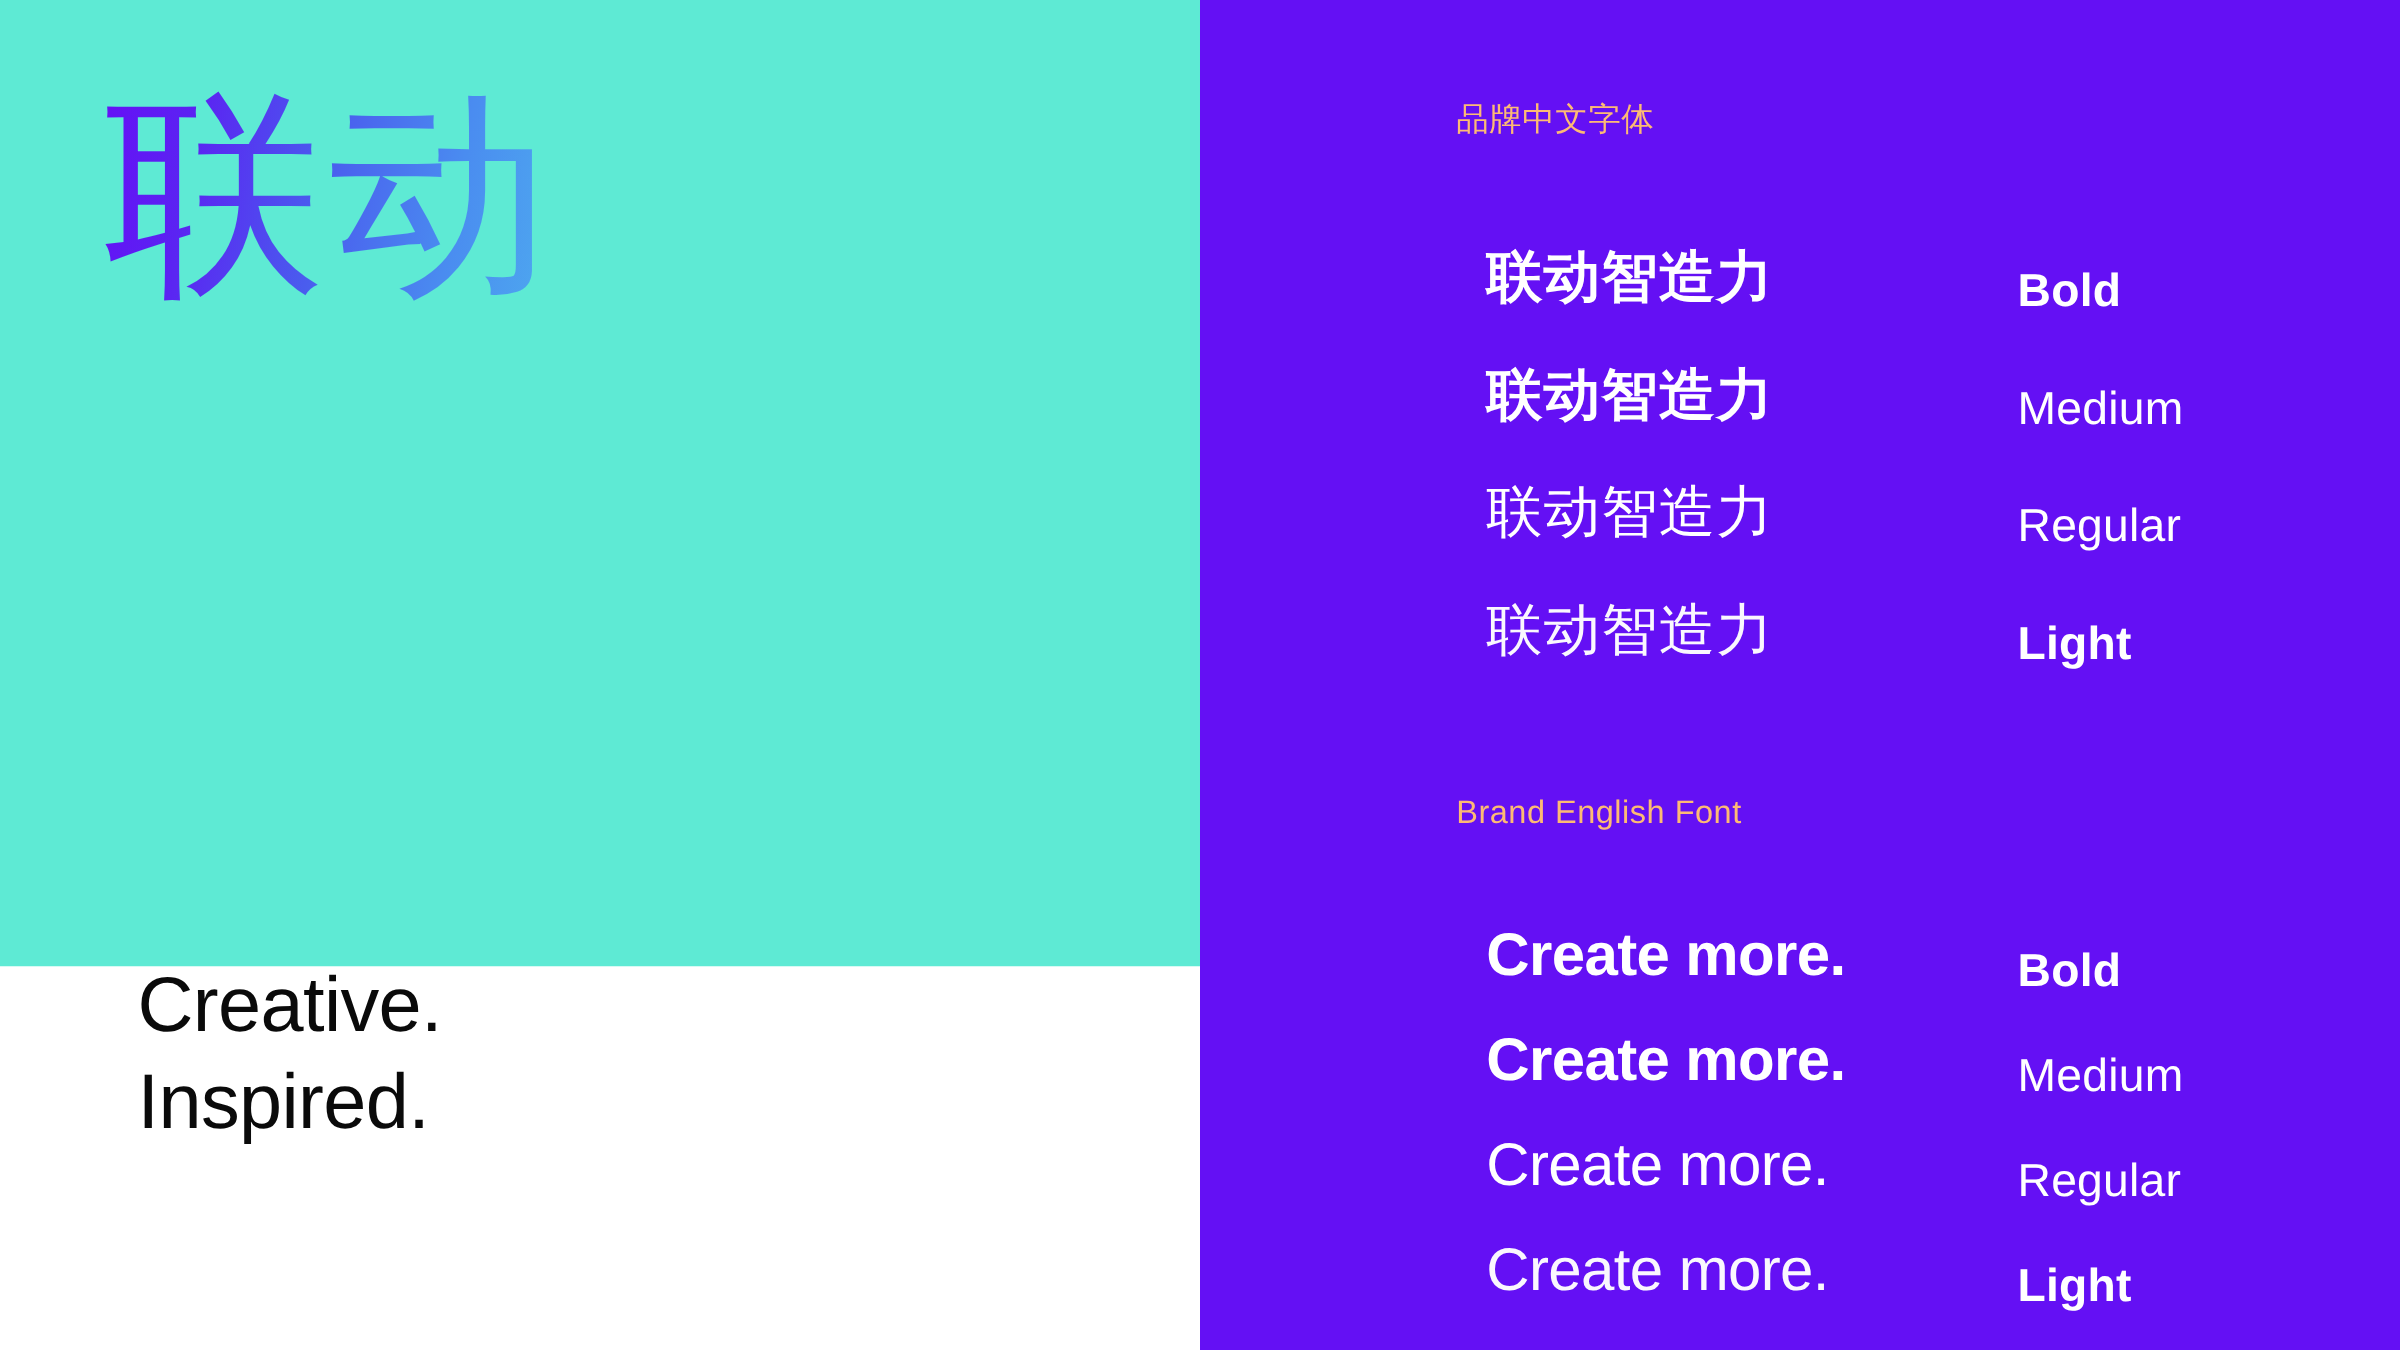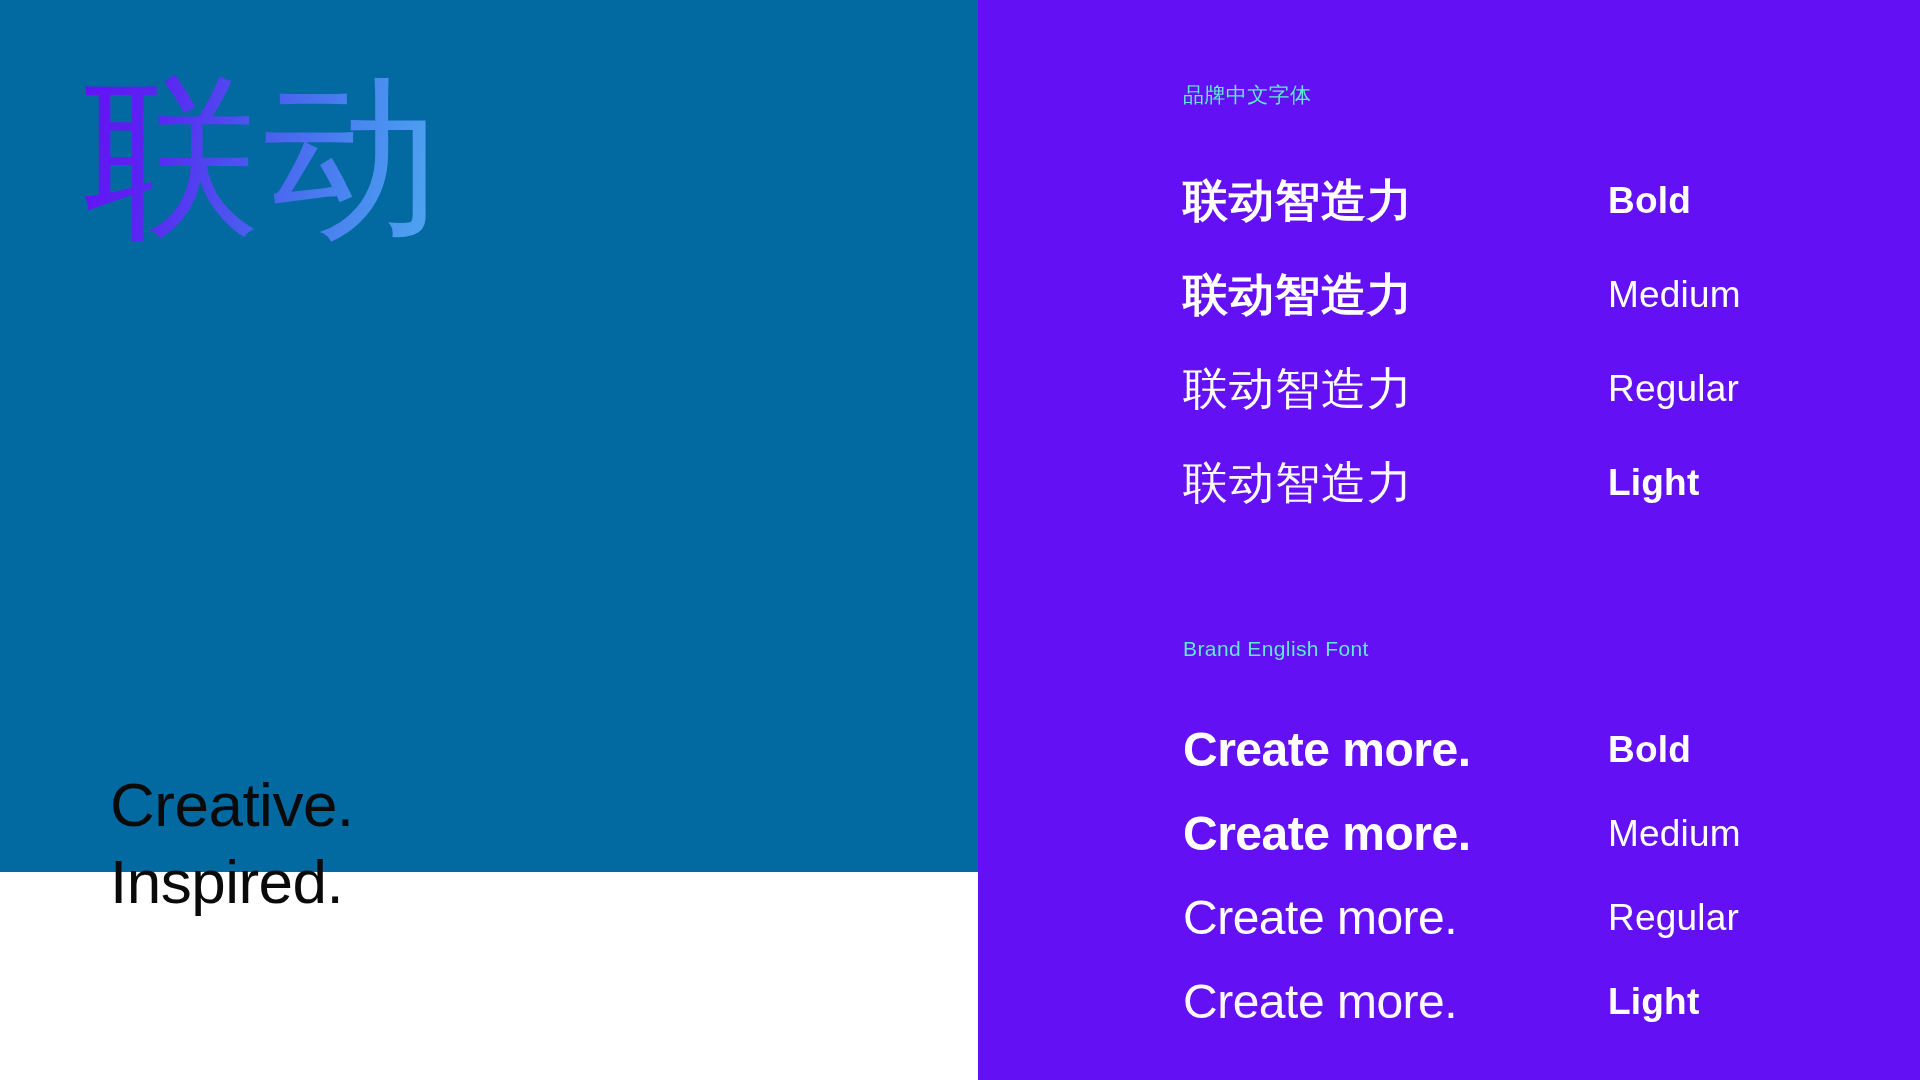--- a/index.html
+++ b/index.html
@@ -20,24 +20,23 @@
     width: 1920px;
     height: 1080px;
     display: flex;
     background: #ffffff;
   }
 
   
   .left-panel {
     position: relative;
     width: 960px;
-    height: 872px;
-    background: #0369a1;
+    height: 773px;
+    background: #5eead4;
     flex: 0 0 960px;
-    padding-left: 18px;
   }
 
   .hero-lockup {
     position: absolute;
     left: 84px;
     top: 68px;
     width: 820px;
   }
 
   .hero-line {
@@ -94,31 +93,32 @@
 
   .spec-group {
     position: absolute;
     left: 205px;
     right: 40px;
   }
   .spec-group.cn { top: 82px; }
   .spec-group.en { top: 636px; }
 
   .group-label {
-    font-size: 21px;
+    font-size: 26px;
     line-height: 26px;
     font-weight: 400;
     letter-spacing: 0.4px;
-    color: #5eead4;
+    color: #fdba74;
     margin: 0 0 46px 0;
   }
 
   .spec-row {
     display: flex;
-    align-items: center;
+    align-items: flex-end;
+    margin-left: 24px;
   }
   .spec-group.cn .spec-row { height: 94px; }
   .spec-group.en .spec-row { height: 84px; }
 
   .specimen {
     flex: 0 0 425px;
     color: #ffffff;
     white-space: nowrap;
   }
   .weight-name {

